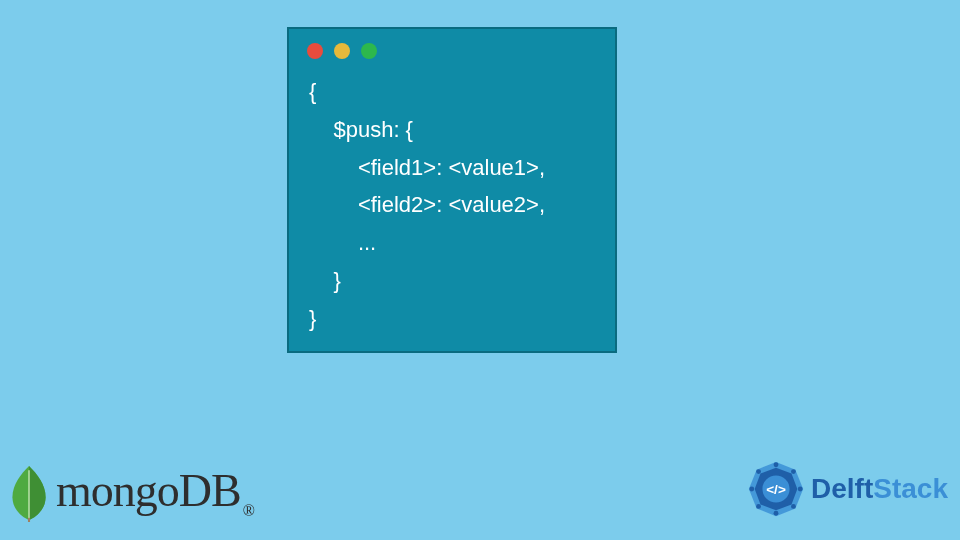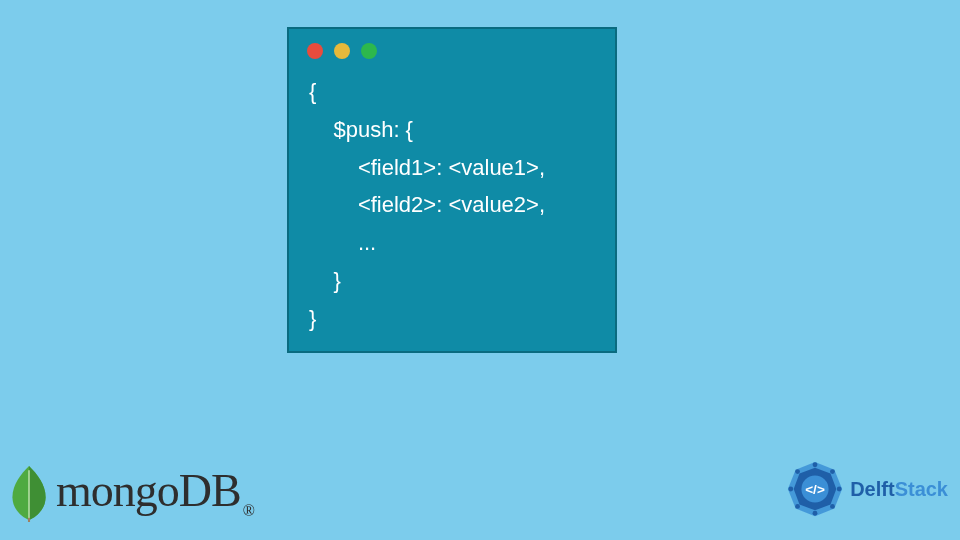--- a/index.html
+++ b/index.html
@@ -71,21 +71,21 @@
     display: flex;
     align-items: center;
     gap: 4px;
   }
   .delft-svg {
     width: 62px;
     height: 62px;
   }
   .delft-text {
     font-family: Arial, Helvetica, sans-serif;
-    font-size: 20px;
+    font-size: 28px;
     font-weight: 600;
   }
   .delft-text .d { color: #1F5FA8; }
   .delft-text .s { color: #3B8FD6; }
 </style>
 </head>
 <body>
 
 <div class="code-window">
   <div class="traffic-lights">

